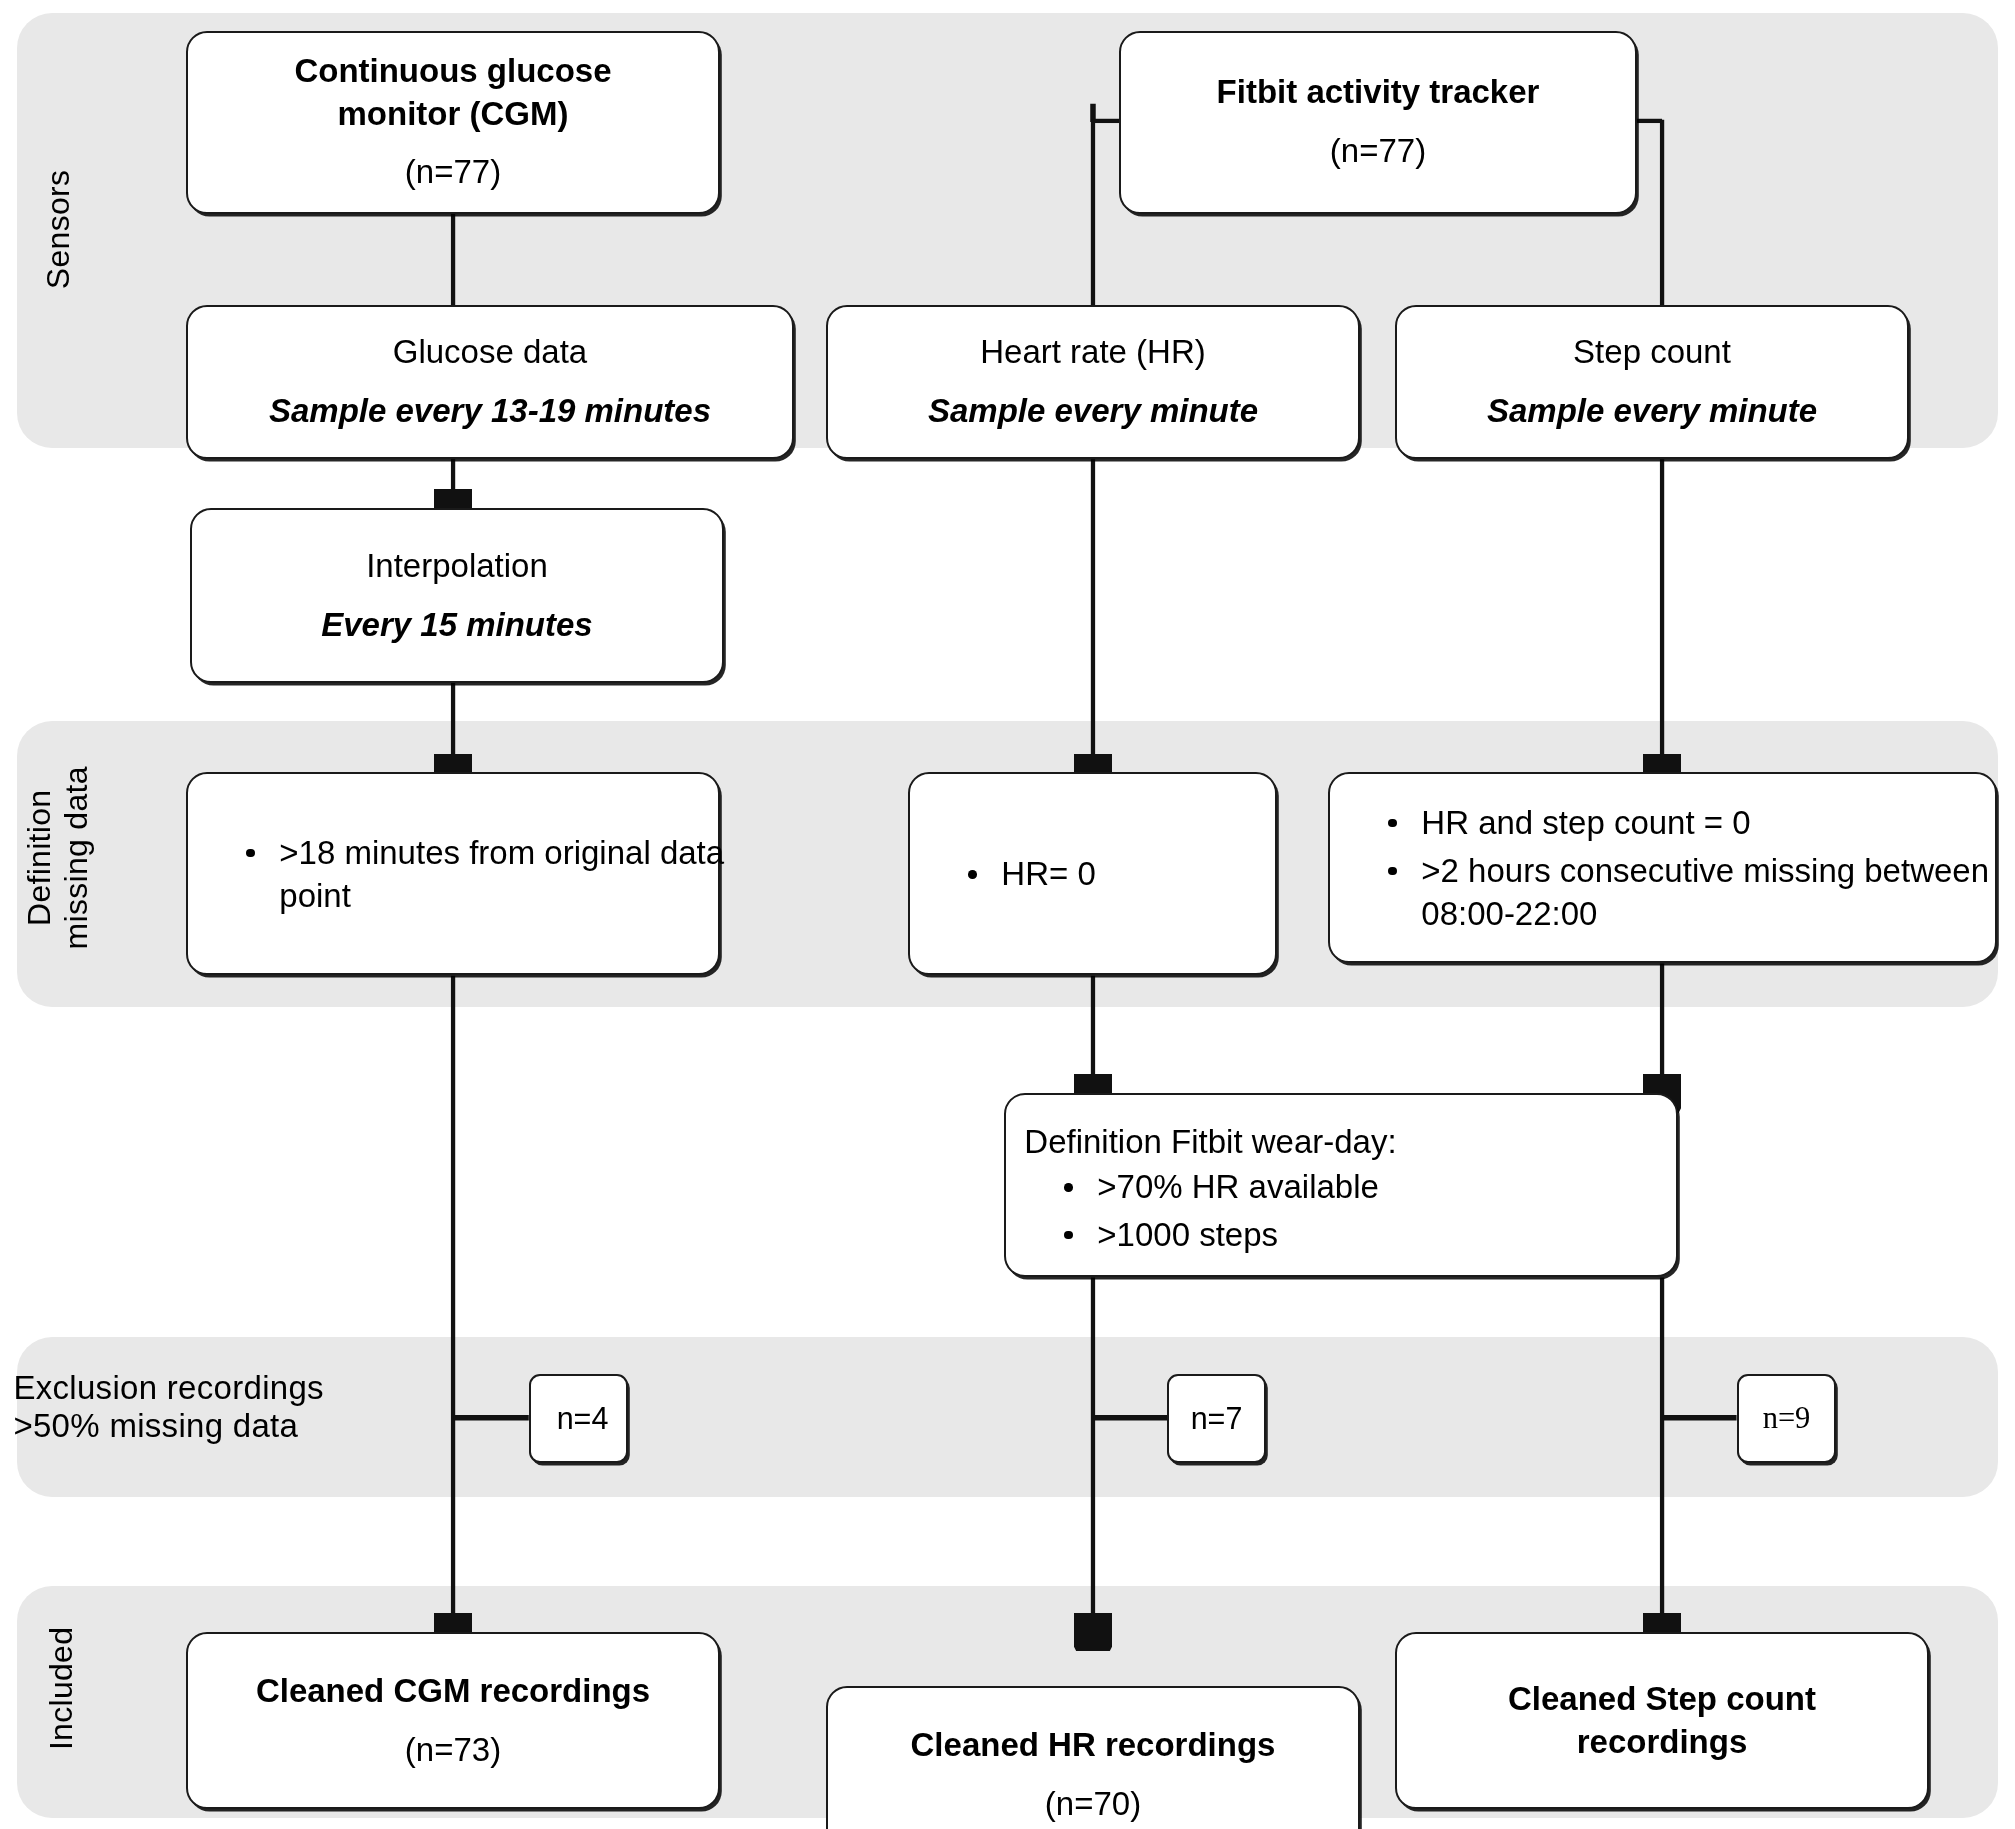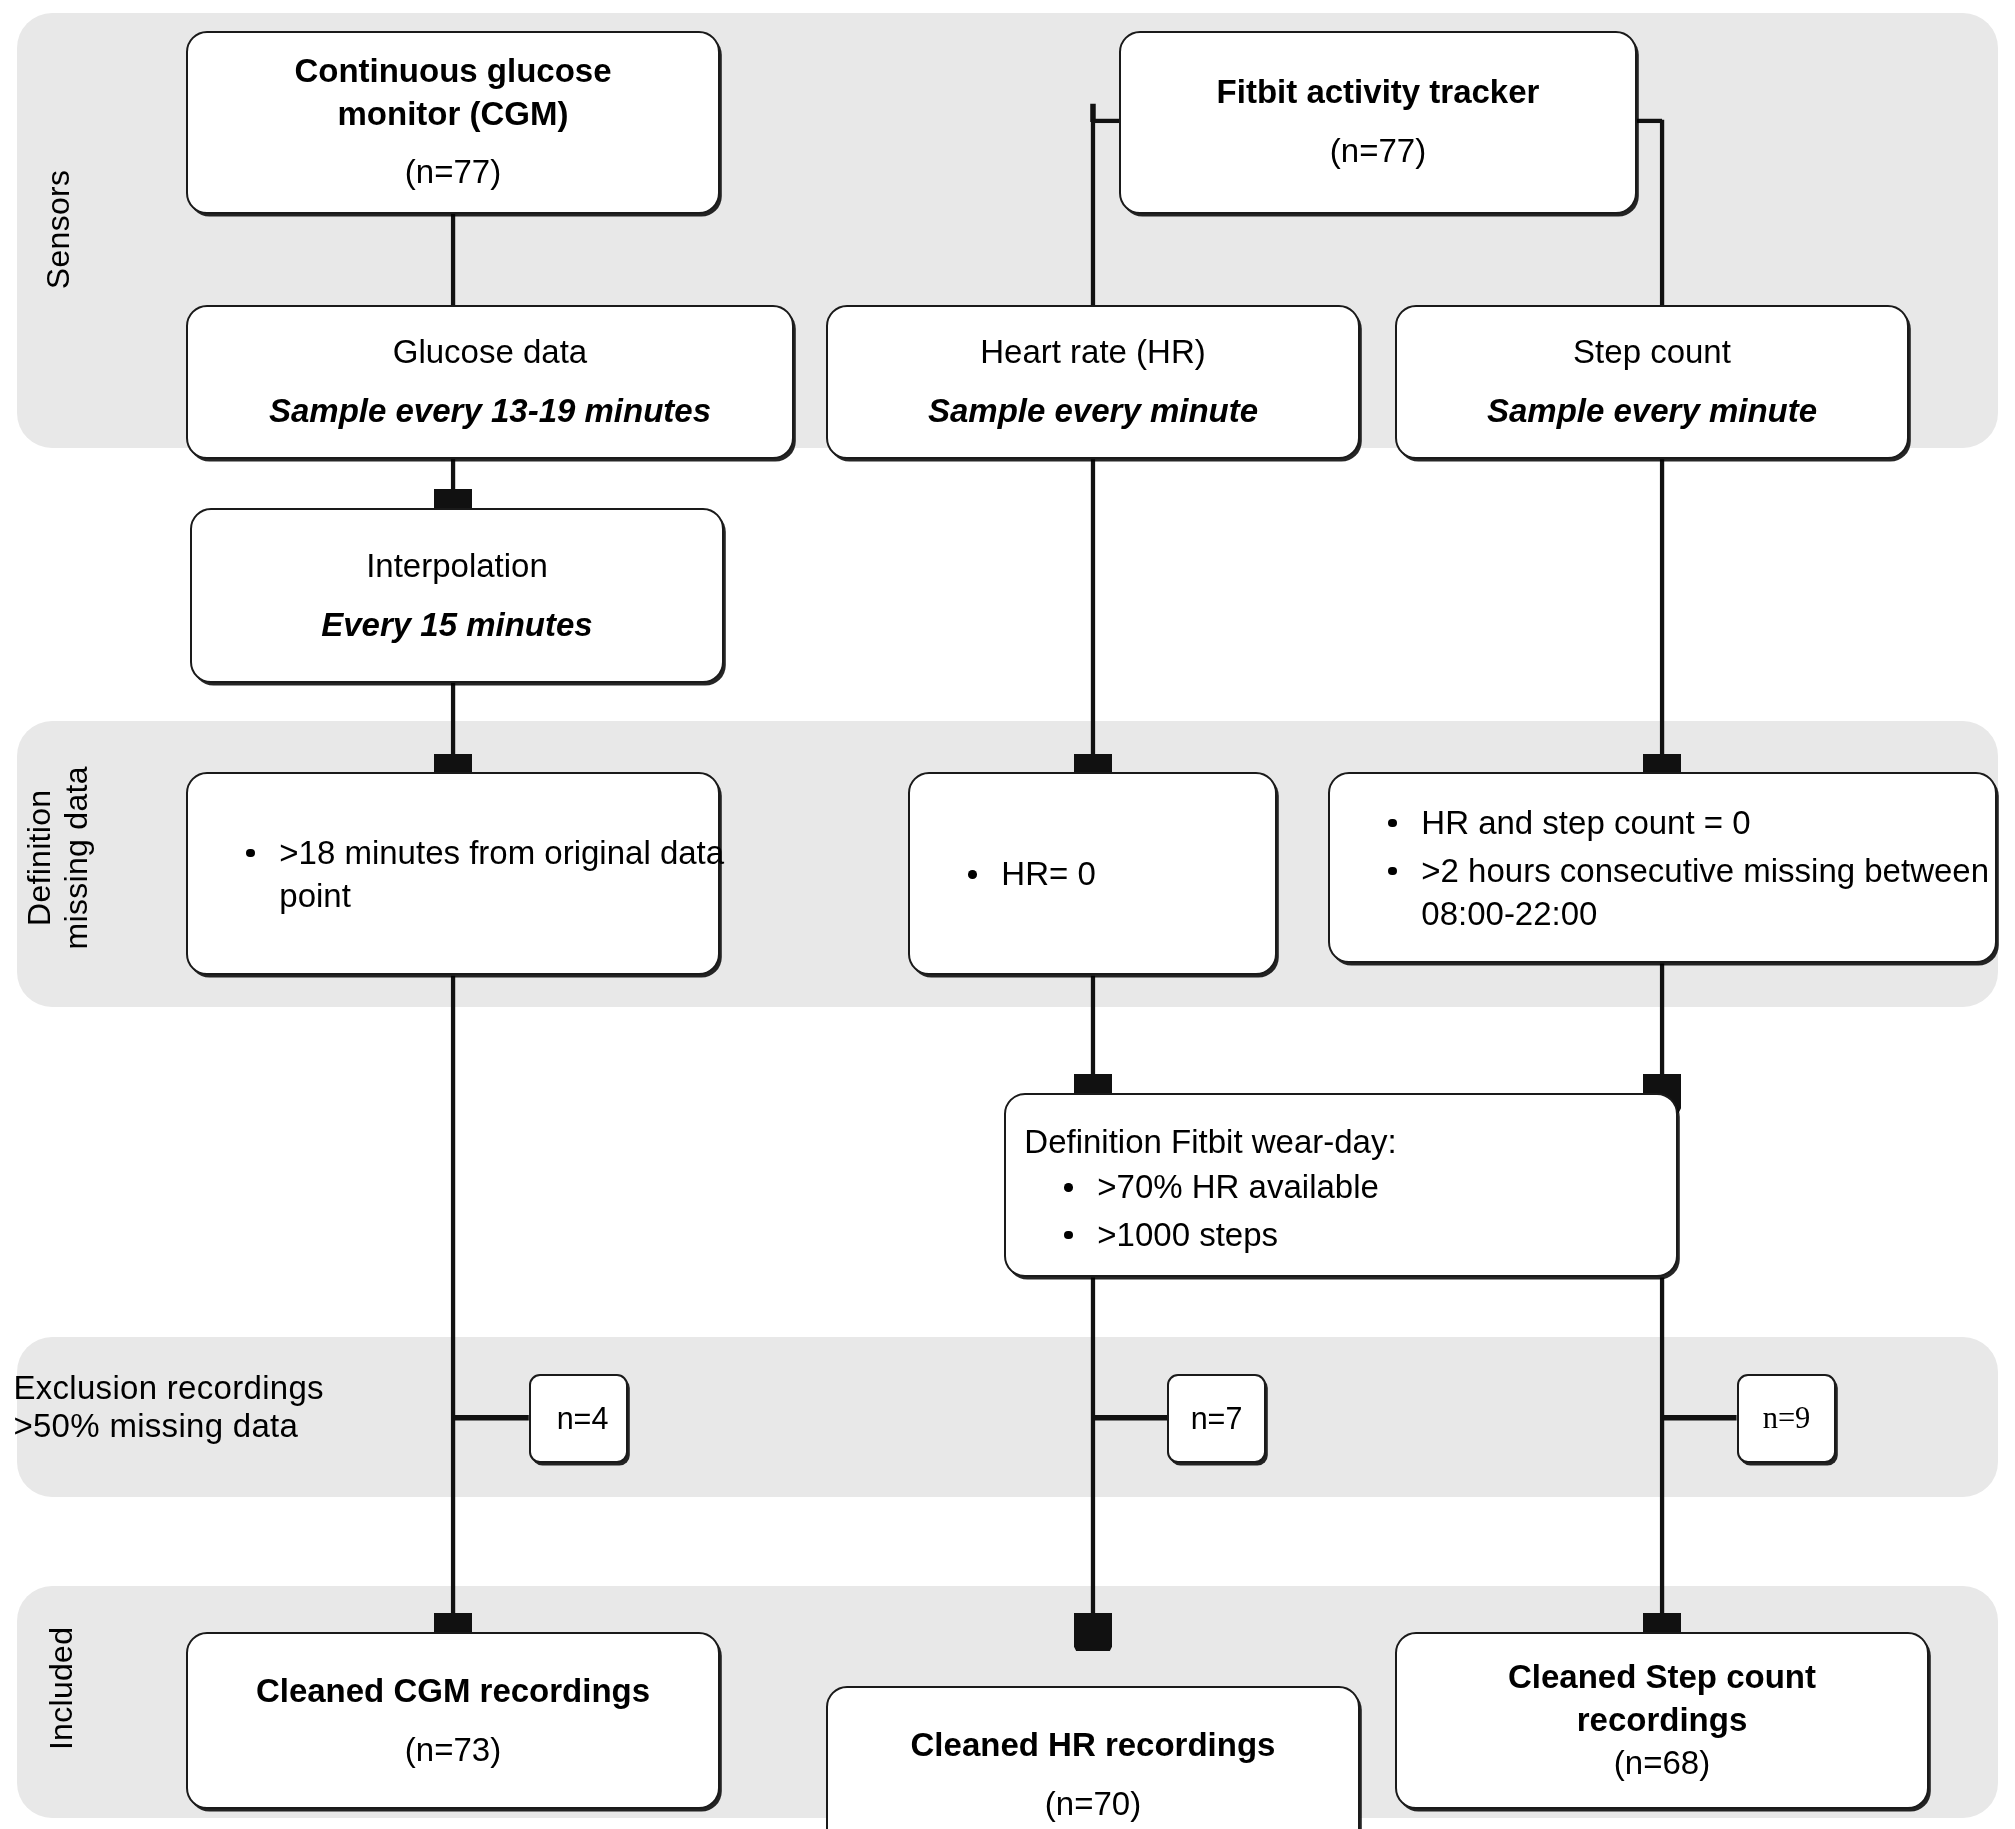--- a/index.html
+++ b/index.html
@@ -262,17 +262,16 @@
   </div>
 
   <div class="node" style="left:826px; top:1686px; width:534px; height:177px;">
     <span class="ln bold">Cleaned HR recordings</span>
     <span class="ln gap">(n=70)</span>
   </div>
 
   <div class="node" style="left:1395px; top:1632px; width:534px; height:177px;">
     <span class="ln bold">Cleaned Step count
 recordings</span>
-    <span class="ln">(n=68)</span>
   </div>
 
 </div>
 
 
 </body></html>

